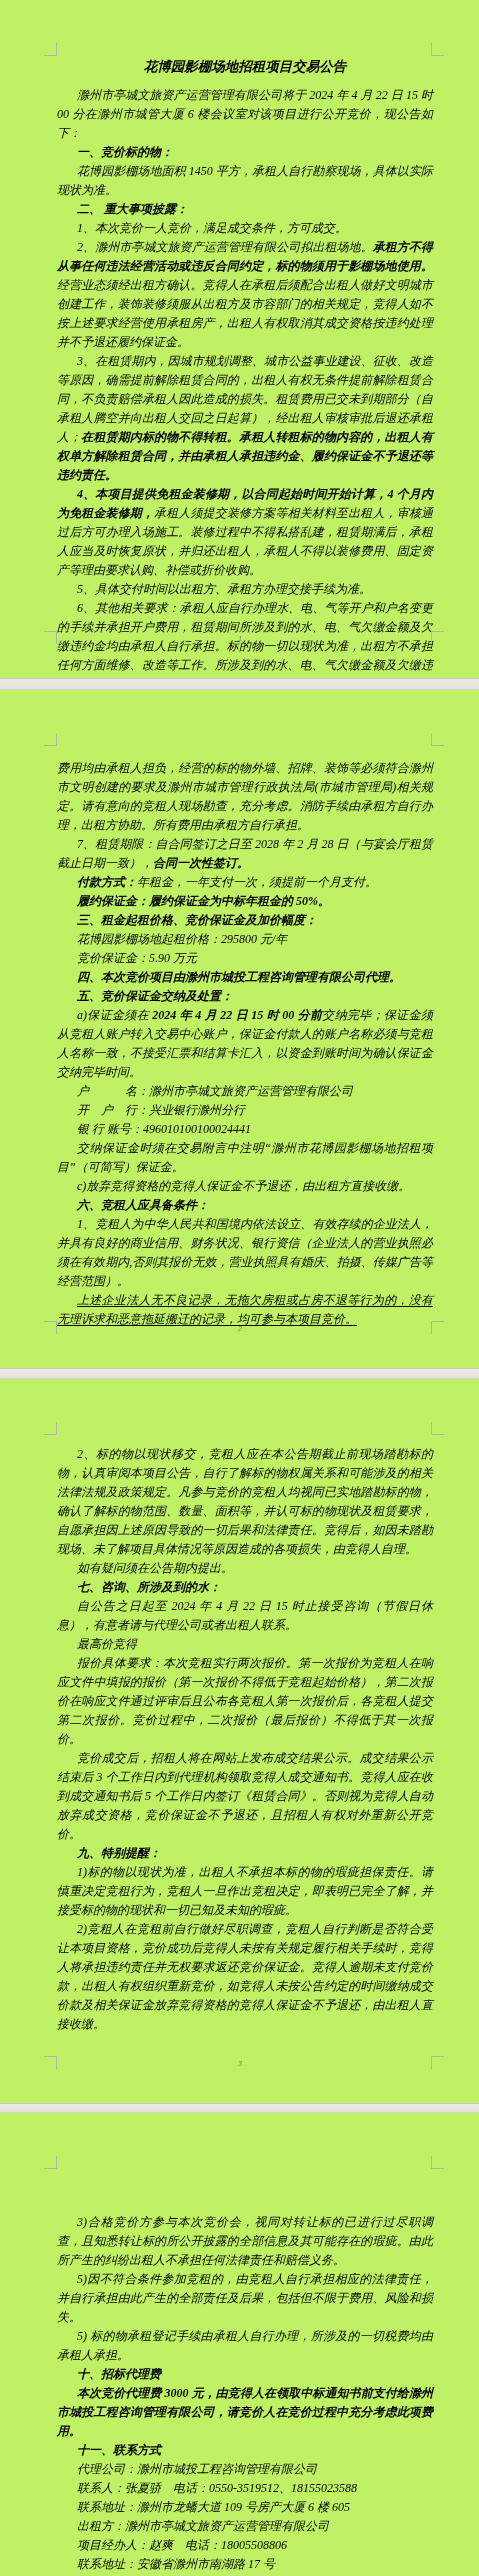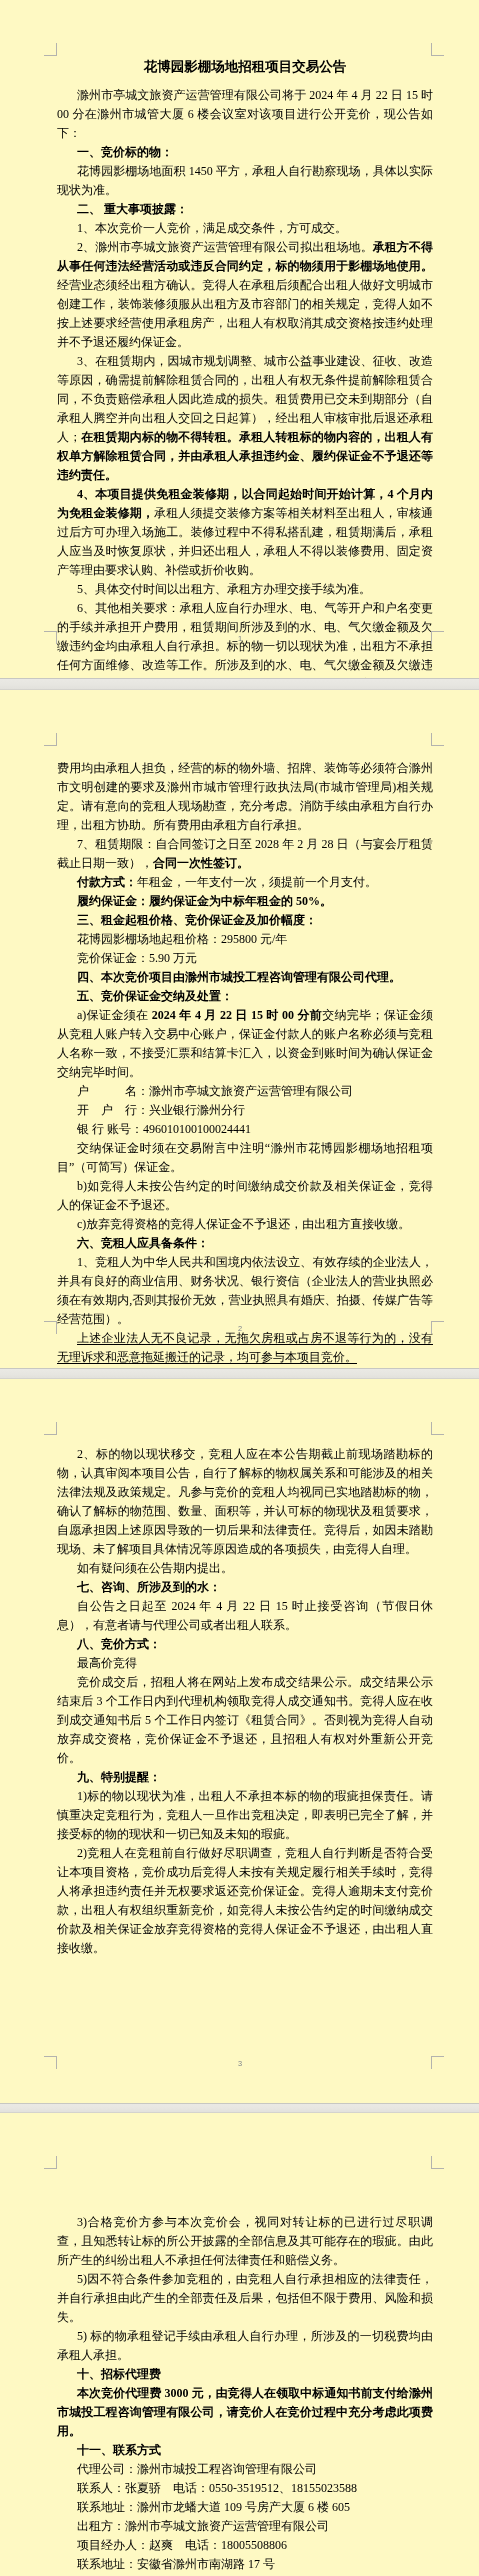--- a/index.html
+++ b/index.html
@@ -1,18 +1,18 @@
 <!DOCTYPE html>
 <html style="font-size:10.8px"><head>
 <meta charset="utf-8">
 <style>
   html,body{margin:0;padding:0;background:#ffffff;}
   body{width:480px;font-family:"Liberation Serif","DejaVu Serif",serif;color:#000;}
   .doc{width:480px;overflow:hidden;}
-  .page{position:relative;background:#fef9c3;overflow:hidden;box-sizing:border-box;}
+  .page{position:relative;background:#bef264;overflow:hidden;box-sizing:border-box;font-style:italic;}
   .page-1{height:678px;}
   .page-2{height:678px;}
   .page-3{height:724px;}
   .page-4{height:505px;}
   .gap{height:12px;box-sizing:border-box;border-top:0.7px solid #c7c7c2;border-bottom:0.7px solid #d4d3ce;
        background:linear-gradient(to bottom,#eae9e4 0%,#e7e6e1 55%,#e2e1dc 100%);}
   .gap.g2{height:11.4px;}
   .gap.g3{height:10px;}
   .content{padding:0 47px 0 57px;}
   .pt1{padding-top:57px;}
@@ -75,43 +75,42 @@
         <p class="para indent"><span class="b">三、租金起租价格、竞价保证金及加价幅度：</span></p>
         <p class="para indent"><span>花博园影棚场地起租价格：295800 元/年</span></p>
         <p class="para indent"><span>竞价保证金：5.90 万元</span></p>
         <p class="para indent"><span class="b">四、本次竞价项目由滁州市城投工程咨询管理有限公司代理。</span></p>
         <p class="para indent"><span class="b">五、竞价保证金交纳及处置：</span></p>
         <p class="para indent"><span>a)保证金须在 </span><span class="b">2024 年 4 月 22 日 15 时 00 分前</span><span>交纳完毕；保证金须从竞租人账户转入交易中心账户，保证金付款人的账户名称必须与竞租人名称一致，不接受汇票和结算卡汇入，以资金到账时间为确认保证金交纳完毕时间。</span></p>
         <p class="para indent"><span>户　　　名：滁州市亭城文旅资产运营管理有限公司</span></p>
         <p class="para indent"><span>开　户　行：兴业银行滁州分行</span></p>
         <p class="para indent"><span>银 行 账号：496010100100024441</span></p>
         <p class="para indent"><span>交纳保证金时须在交易附言中注明“滁州市花博园影棚场地招租项目”（可简写）保证金。</span></p>
-        <p class="para indent"><span>b)如竞得人未按公告约定的时间缴纳成交价款及相关保证金，竞得人的保证金不予退还。</span></p>
         <p class="para indent"><span>c)放弃竞得资格的竞得人保证金不予退还，由出租方直接收缴。</span></p>
         <p class="para indent"><span class="b">六、竞租人应具备条件：</span></p>
         <p class="para indent"><span>1、竞租人为中华人民共和国境内依法设立、有效存续的企业法人，并具有良好的商业信用、财务状况、银行资信（企业法人的营业执照必须在有效期内,否则其报价无效，营业执照具有婚庆、拍摄、传媒广告等经营范围）。</span></p>
         <p class="para indent"><span class="u">上述企业法人无不良记录，无拖欠房租或占房不退等行为的，没有无理诉求和恶意拖延搬迁的记录，均可参与本项目竞价。</span></p>
       </div>
     <div class="page-num">2</div>
   </section>
 
   <div class="gap g2"></div>
 
   <section class="page page-3">
     <div class="mark tl"></div>
     <div class="mark tr"></div>
     <div class="mark bl"></div>
     <div class="mark br"></div>
     <div class="content pt3">
         <p class="para indent"><span>2、标的物以现状移交，竞租人应在本公告期截止前现场踏勘标的物，认真审阅本项目公告，自行了解标的物权属关系和可能涉及的相关法律法规及政策规定。凡参与竞价的竞租人均视同已实地踏勘标的物，确认了解标的物范围、数量、面积等，并认可标的物现状及租赁要求，自愿承担因上述原因导致的一切后果和法律责任。竞得后，如因未踏勘现场、未了解项目具体情况等原因造成的各项损失，由竞得人自理。</span></p>
         <p class="para indent"><span>如有疑问须在公告期内提出。</span></p>
         <p class="para indent"><span class="b">七、咨询、所涉及到的水：</span></p>
         <p class="para indent"><span>自公告之日起至 2024 年 4 月 22 日 15 时止接受咨询（节假日休息），有意者请与代理公司或者出租人联系。</span></p>
-        <p class="para indent"><span class="b">八、竞价方式：</span></p>
         <p class="para indent"><span>最高价竞得</span></p>
+        <p class="para indent"><span>报价具体要求：本次竞租实行两次报价。第一次报价为竞租人在响应文件中填报的报价（第一次报价不得低于竞租起始价格），第二次报价在响应文件通过评审后且公布各竞租人第一次报价后，各竞租人提交第二次报价。竞价过程中，二次报价（最后报价）不得低于其一次报价。</span></p>
         <p class="para indent"><span>竞价成交后，招租人将在网站上发布成交结果公示。成交结果公示结束后 3 个工作日内到代理机构领取竞得人成交通知书。竞得人应在收到成交通知书后 5 个工作日内签订《租赁合同》。否则视为竞得人自动放弃成交资格，竞价保证金不予退还，且招租人有权对外重新公开竞价。</span></p>
         <p class="para indent"><span class="b">九、特别提醒：</span></p>
         <p class="para indent"><span>1)标的物以现状为准，出租人不承担本标的物的瑕疵担保责任。请慎重决定竞租行为，竞租人一旦作出竞租决定，即表明已完全了解，并接受标的物的现状和一切已知及未知的瑕疵。</span></p>
         <p class="para indent"><span>2)竞租人在竞租前自行做好尽职调查，竞租人自行判断是否符合受让本项目资格，竞价成功后竞得人未按有关规定履行相关手续时，竞得人将承担违约责任并无权要求返还竞价保证金。竞得人逾期未支付竞价款，出租人有权组织重新竞价，如竞得人未按公告约定的时间缴纳成交价款及相关保证金放弃竞得资格的竞得人保证金不予退还，由出租人直接收缴。</span></p>
       </div>
     <div class="page-num">3</div>
   </section>
 
   <div class="gap g3"></div>
 

